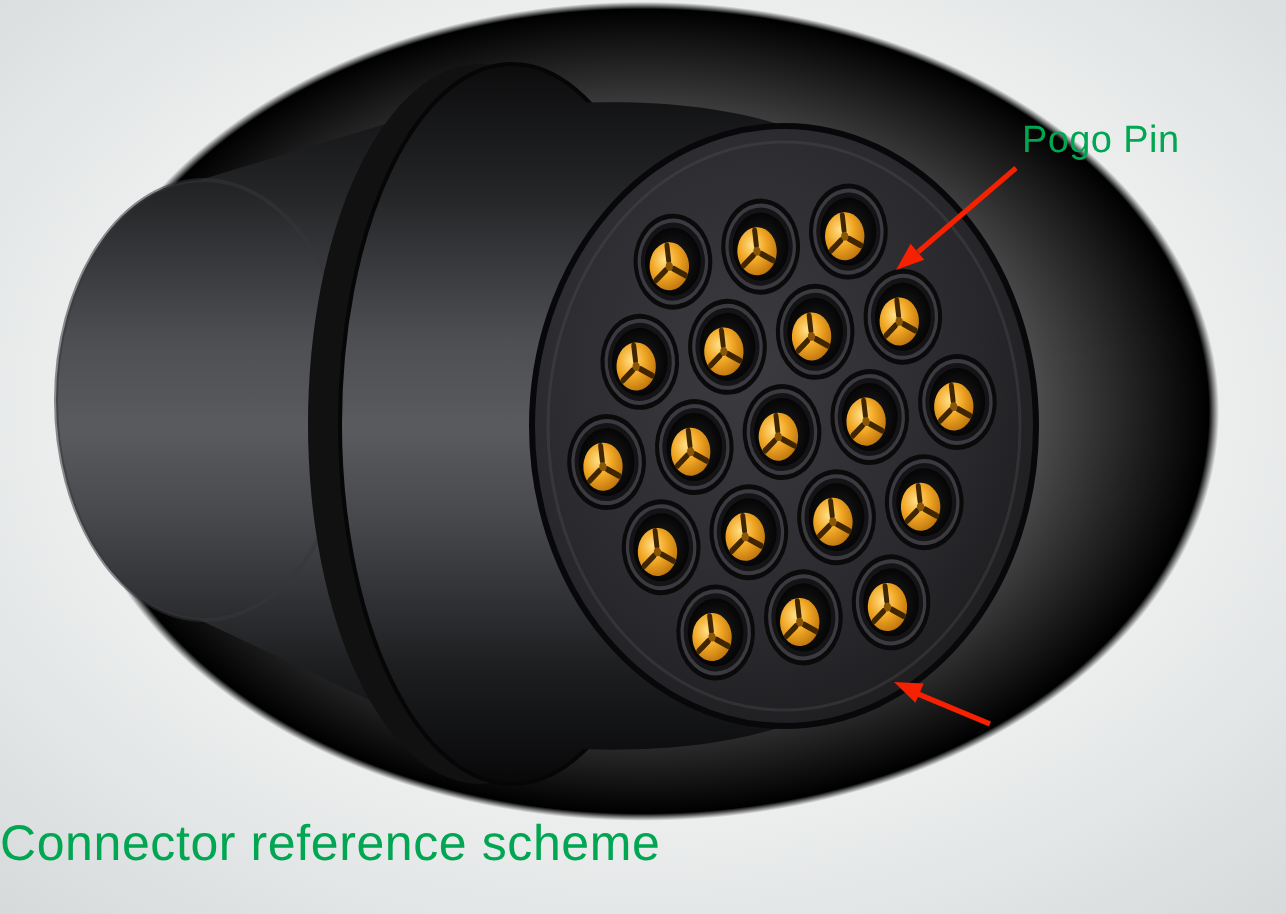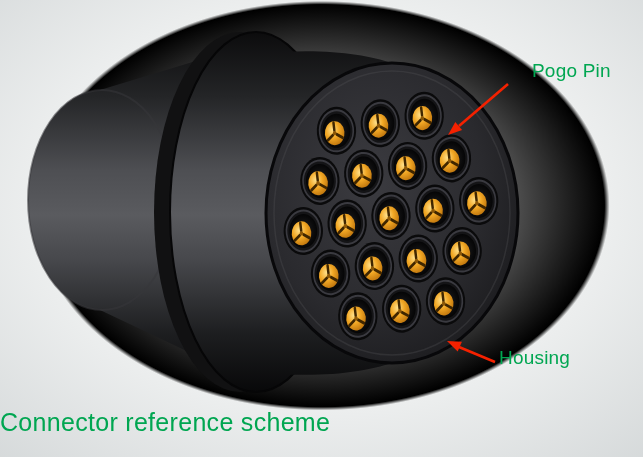--- a/index.html
+++ b/index.html
@@ -10,21 +10,21 @@
   }
   .stage{position:relative;width:643px;height:457px}
   .stage > svg{position:absolute;left:0;top:0}
 
   
   .callout{
     position:absolute;white-space:nowrap;
     color:var(--label-green,#00a651);
     font-size:19px;font-weight:400;letter-spacing:.2px;
   }
-  #pogo-label{left:532px;top:60px}
+  #pogo-label{left:511px;top:60px}
   #housing-label{left:499px;top:347px}
   .caption{
     position:absolute;left:0;width:634px;top:408px;text-align:left;
     color:var(--label-green,#00a651);
     font-size:25px;font-weight:400;letter-spacing:.3px;
   }
 
   
   .arrow-line{stroke:var(--arrow-red,#f52100);stroke-width:2.6;fill:none}
   .arrow-head{fill:var(--arrow-red,#f52100);stroke:none}
@@ -298,16 +298,15 @@
       <polygon class="arrow-head" points="448,135 455.3,121.9 462.1,129.9"></polygon>
     </g>
     <g>
       <line class="arrow-line" x1="495" y1="362" x2="459" y2="347"></line>
       <polygon class="arrow-head" points="447,341 461.9,341.8 457.7,351.4"></polygon>
     </g>
   </svg>
 
   <div class="callout" id="pogo-label">Pogo Pin</div>
 
-  <div class="callout" id="housing-label">Housing</div>
 
   <div class="caption">Connector reference scheme</div>
 </div>
 
 </body></html>

